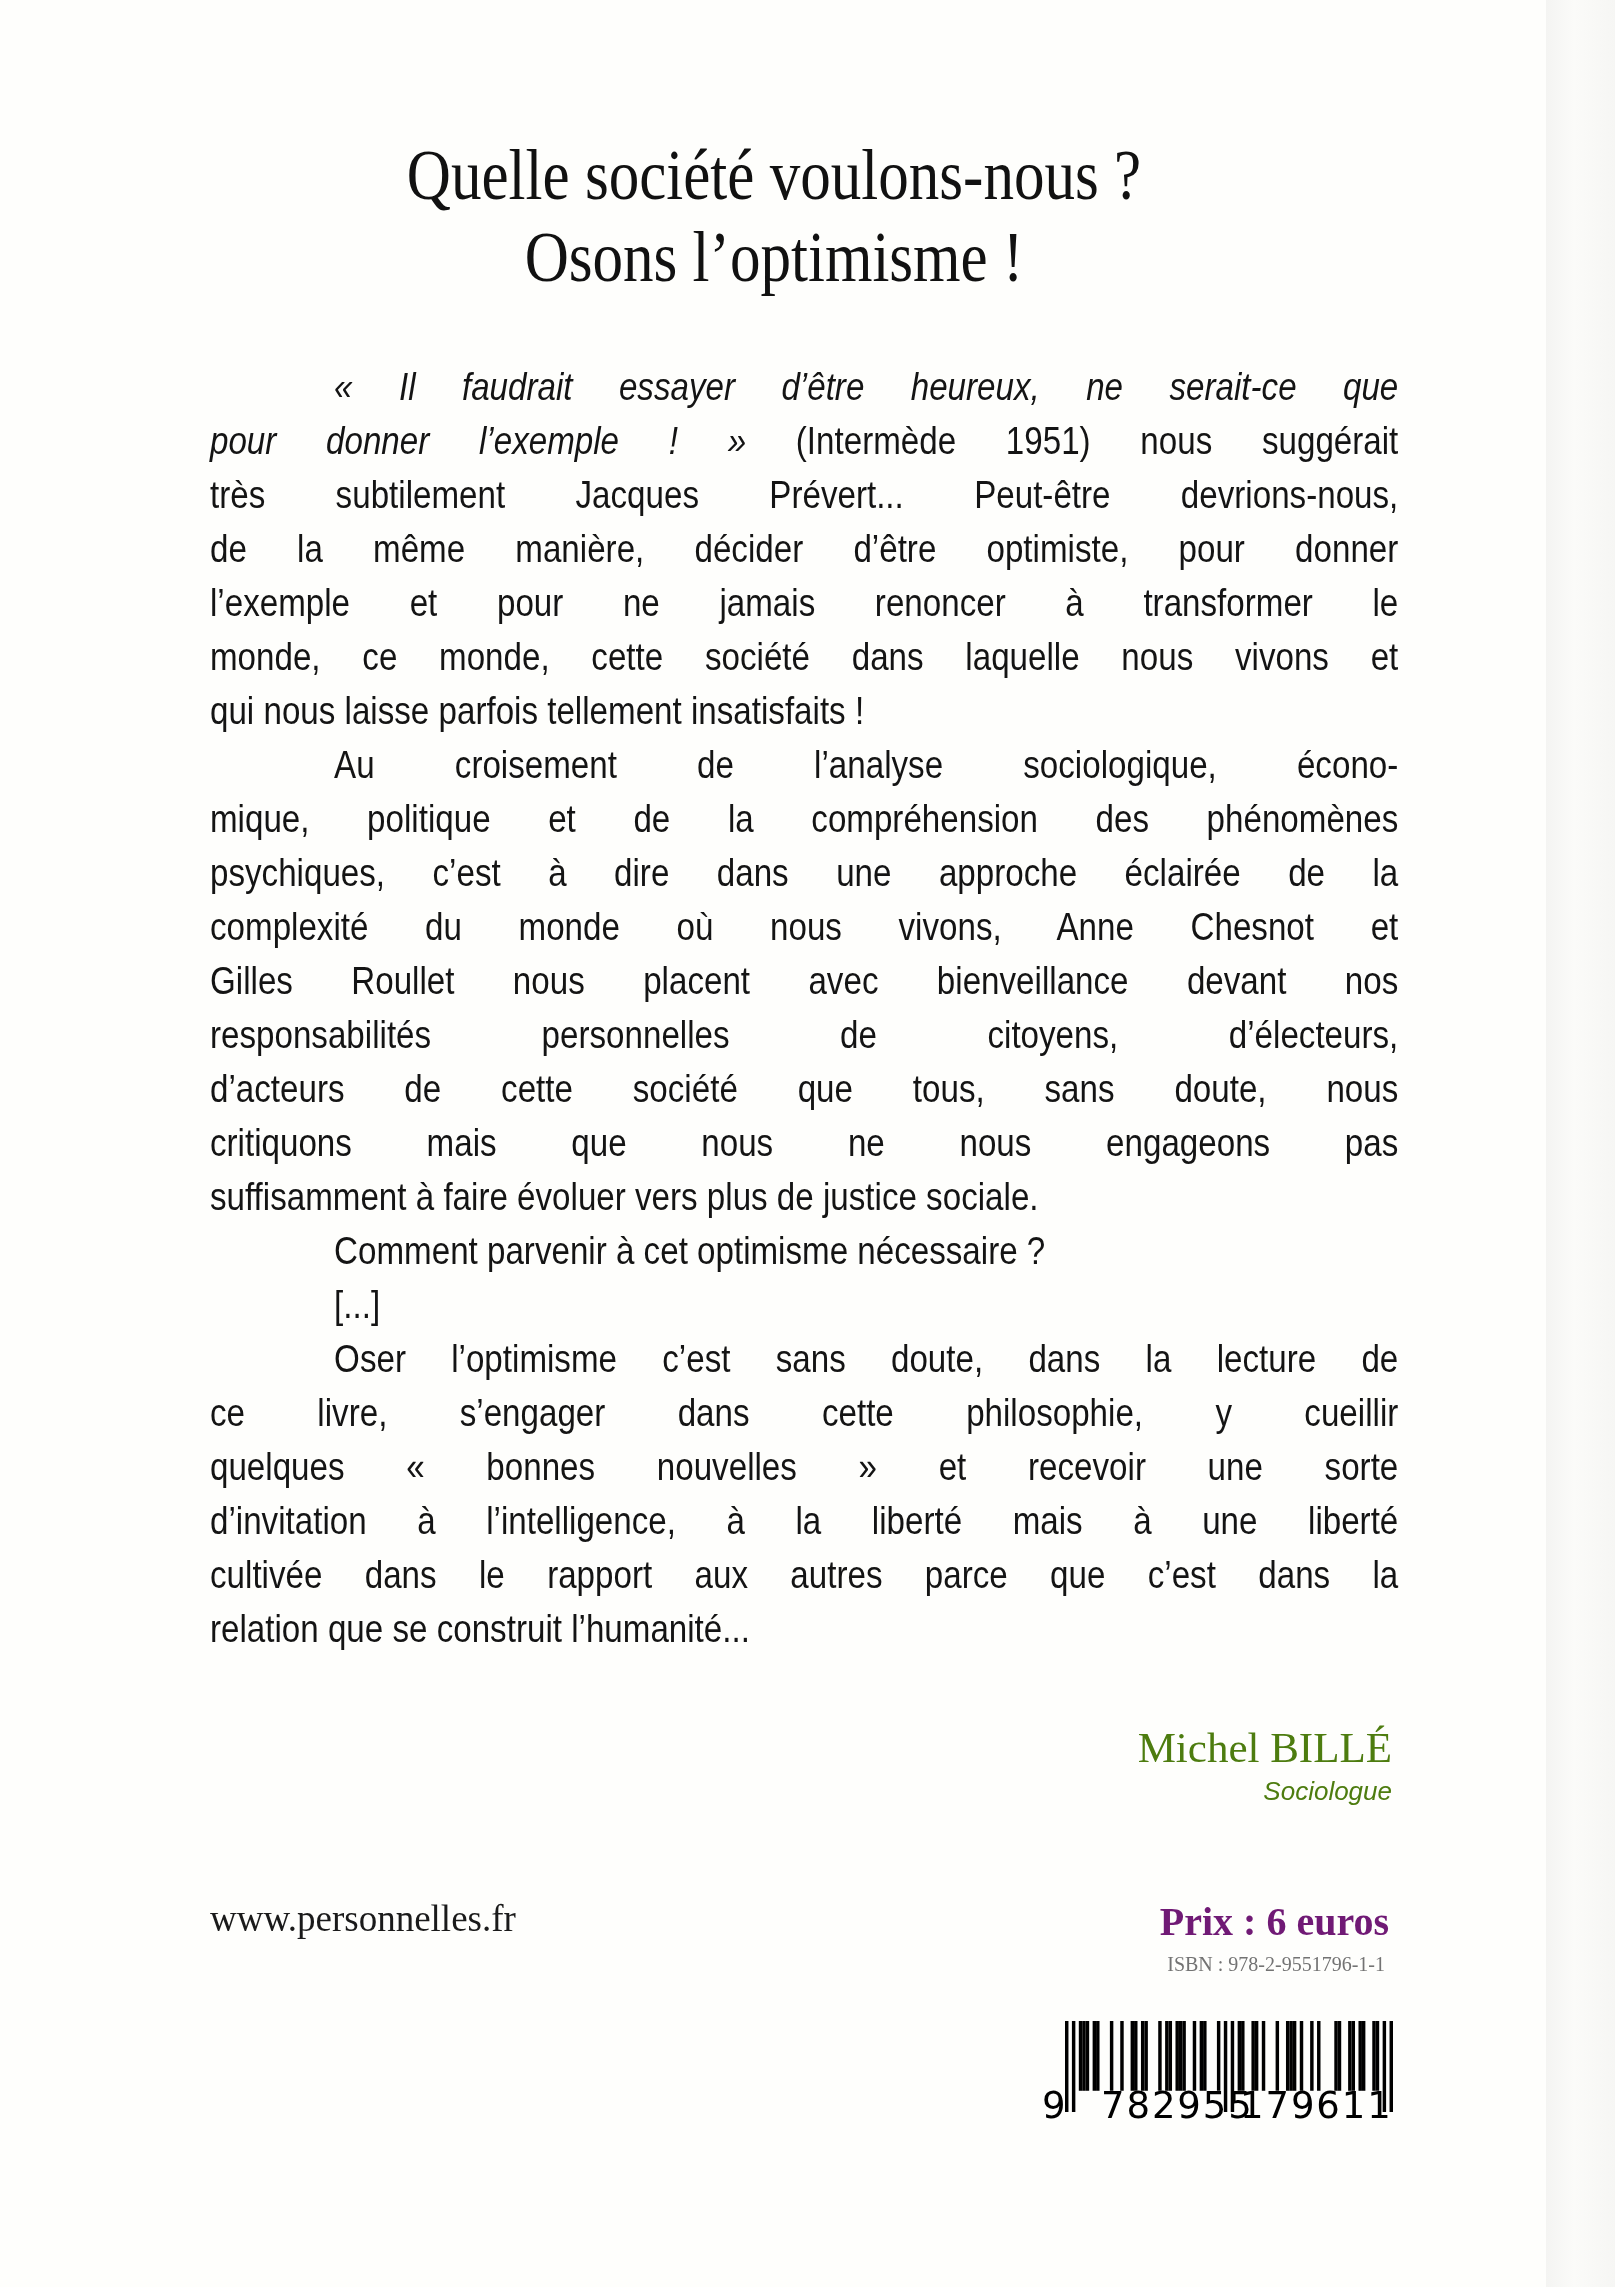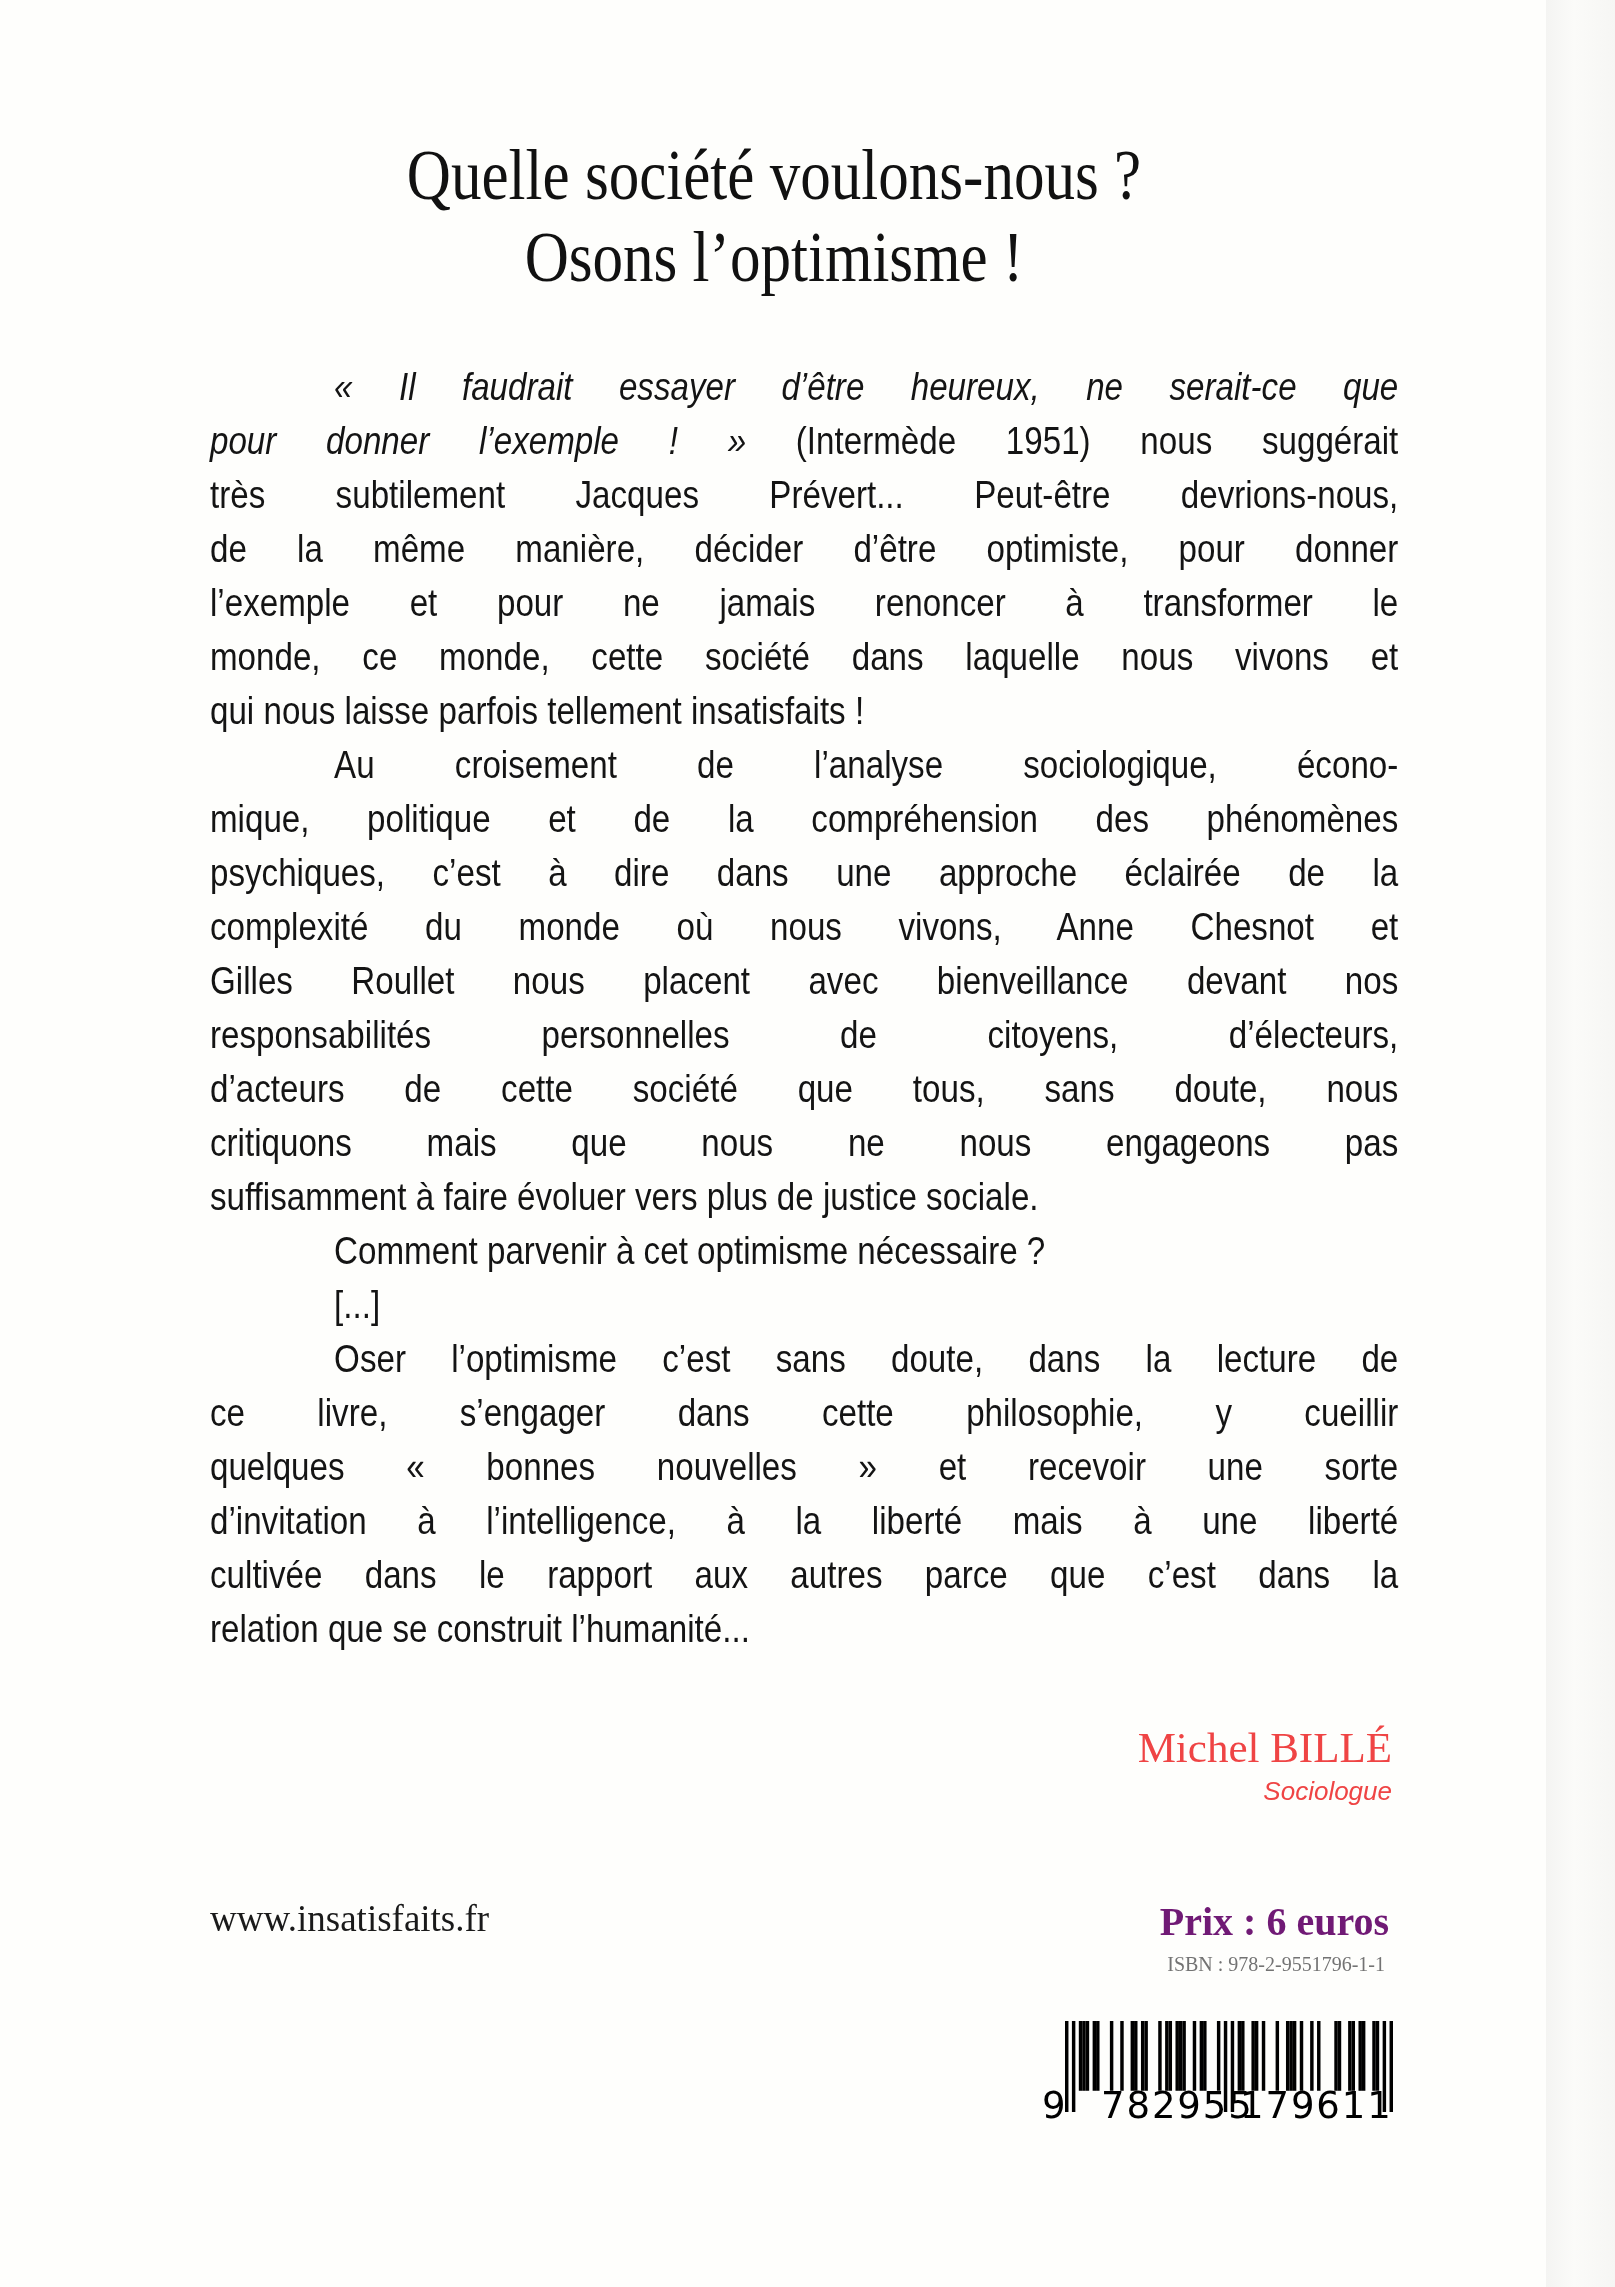--- a/index.html
+++ b/index.html
@@ -7,21 +7,21 @@
   .page { position:absolute; left:0; top:0; width:1616px; height:2288px; background:#fefefc;text-decoration:underline; }
   .spine-shade { position:absolute; left:1546px; top:0; width:70px; height:2288px; background:linear-gradient(90deg,#f4f4f2,#fbfbf9 40%,#f6f6f4); }
   .title { position:absolute; left:0; width:1548px; text-align:center; font-family:"Liberation Serif", serif; font-size:71px; color:#111; line-height:1; transform:scaleX(0.86); transform-origin:774px 0; }
   #t1 { top:140px; }
   #t2 { top:222px; }
   .body-text { position:absolute; left:210px; top:360px; width:1398px; font-family:"Liberation Sans", sans-serif; font-size:39px; line-height:54px; color:#141414; transform:scaleX(0.85); transform-origin:0 0; }
   .line { white-space:nowrap; height:54px; }
   .just { text-align:justify; text-align-last:justify; }
   .indent { padding-left:146px; }
   .it { font-style:italic; }
-  .sig { position:absolute; right:224px; text-align:right; font-family:"Liberation Serif", serif; font-size:43px; color:#ef4444; }
+  .sig { position:absolute; right:224px; text-align:right; font-family:"Liberation Serif", serif; font-size:43px; color:#4d7c0f; }
   #sig-name { top:1723px; }
   #sig-role { top:1776px; font-style:italic; font-family:"Liberation Sans", sans-serif; font-size:26px; }
   .url { position:absolute; left:210px; top:1897px; font-family:"Liberation Serif", serif; font-size:37px; color:#1a1a1a; }
   .prix { position:absolute; right:227px; top:1898px; font-family:"Liberation Serif", serif; font-weight:bold; font-size:40px; color:#701a75; }
   .isbn { position:absolute; right:231px; top:1953px; font-family:"Liberation Serif", serif; font-size:20px; color:#737373; }
   .barcode { position:absolute; left:1065px; top:2021px; width:328px; height:91px; }
   .barcode svg { width:100%; height:100%; display:block; }
   .bc-digits { position:absolute; top:2084px; font-family:"DejaVu Sans", sans-serif; font-size:37px; color:#000; letter-spacing:1.9px; }
 </style>
 </head>
@@ -56,21 +56,21 @@
       <div class="line just"><span>ce livre, s’engager dans cette philosophie, y cueillir</span></div>
       <div class="line just"><span>quelques « bonnes nouvelles » et recevoir une sorte</span></div>
       <div class="line just"><span>d’invitation à l’intelligence, à la liberté mais à une liberté</span></div>
       <div class="line just"><span>cultivée dans le rapport aux autres parce que c’est dans la</span></div>
       <div class="line"><span>relation que se construit l’humanité...</span></div>
     </div>
 
   <div class="sig" id="sig-name">Michel BILLÉ</div>
   <div class="sig" id="sig-role">Sociologue</div>
 
-  <div class="url">www.insatisfaits.fr</div>
+  <div class="url">www.personnelles.fr</div>
   <div class="prix">Prix : 6 euros</div>
   <div class="isbn">ISBN : 978-2-9551796-1-1</div>
 
   <div class="barcode">
     <svg viewBox="0 0 95 30" preserveAspectRatio="none" id="bc-svg">
         <rect x="0" y="0" width="1" height="30" fill="#000"></rect>
         <rect x="2" y="0" width="1" height="30" fill="#000"></rect>
         <rect x="4" y="0" width="1" height="23" fill="#000"></rect>
         <rect x="5" y="0" width="1" height="23" fill="#000"></rect>
         <rect x="6" y="0" width="1" height="23" fill="#000"></rect>

